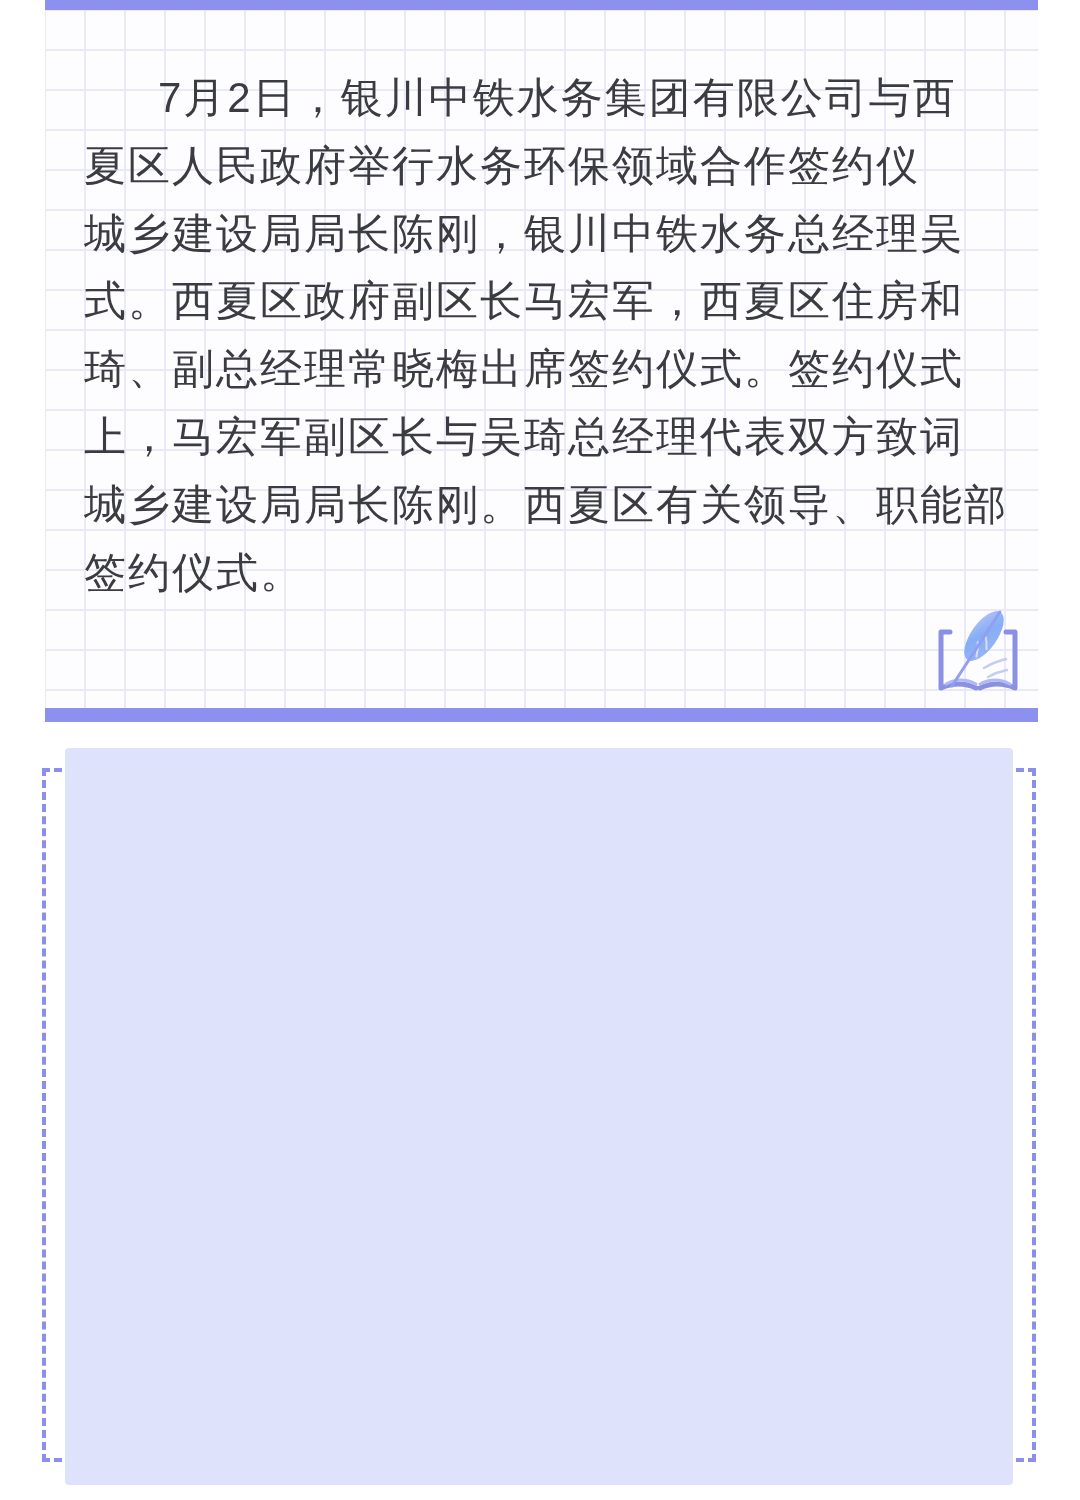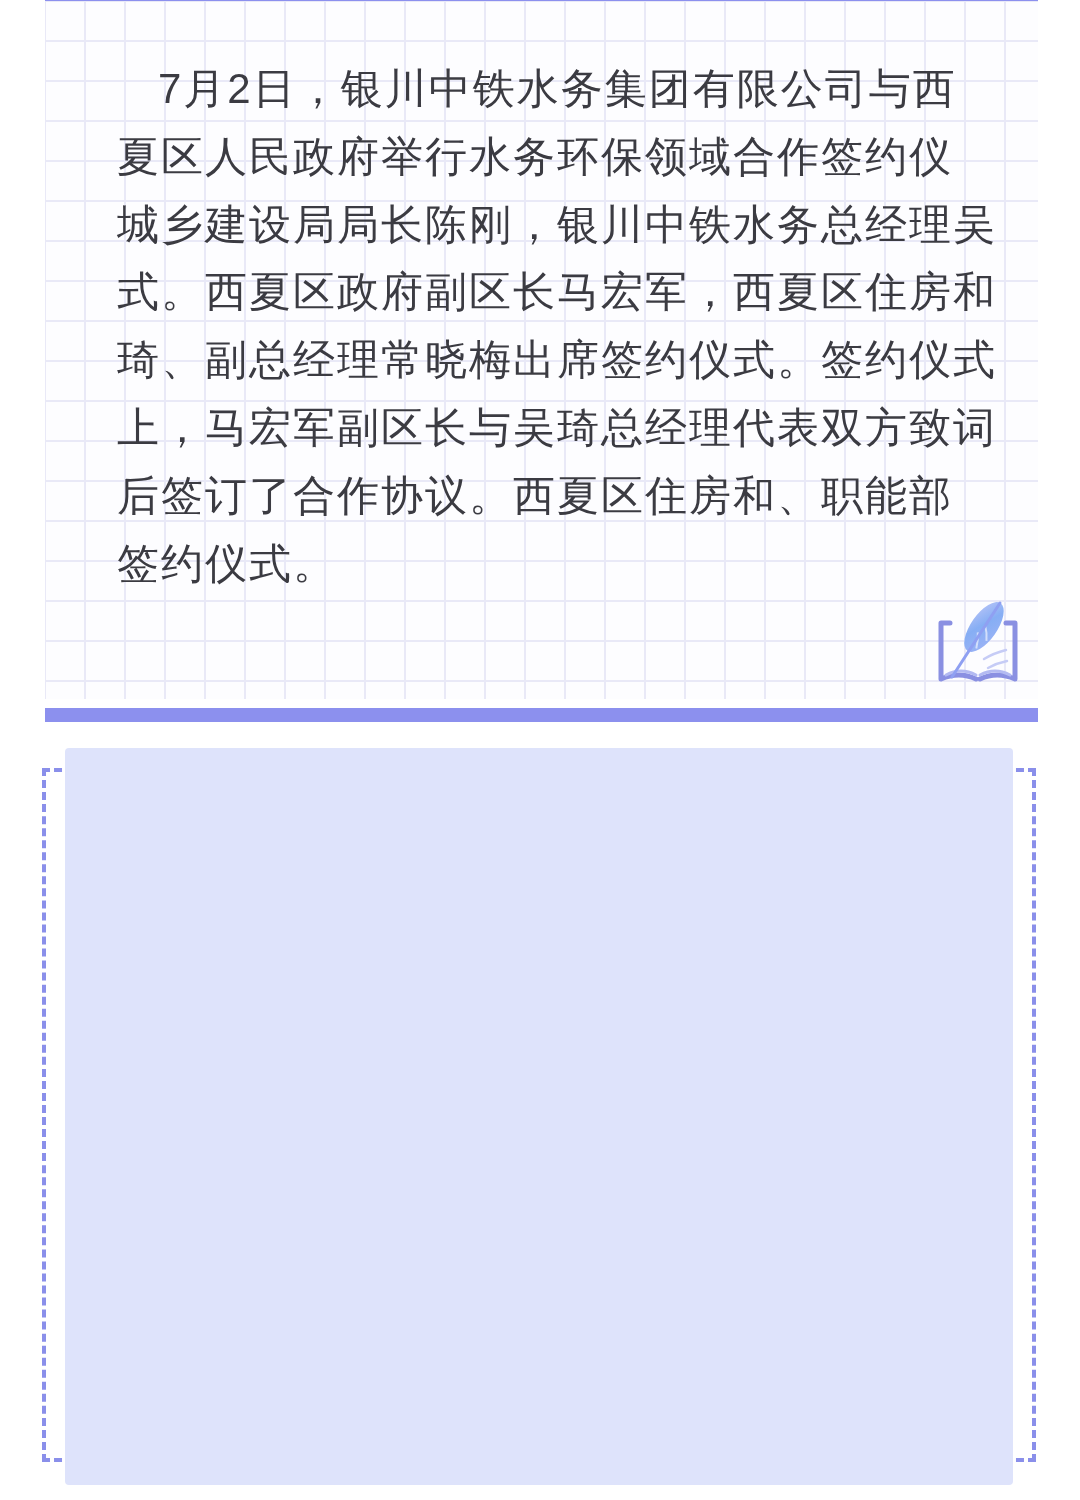--- a/index.html
+++ b/index.html
@@ -10,33 +10,33 @@
     font-family:"Liberation Sans", sans-serif;
     overflow:hidden;
   }
 
   
   .article-card { position:absolute; left:45px; top:0; width:993px; height:722px; }
   .accent-bar { position:absolute; left:0; width:100%; background:#8c90ee; }
   .accent-bar.top { top:0; height:10px; }
   .accent-bar.bottom { bottom:0; height:14px; }
   .grid-area {
-    position:absolute; left:0; top:1px; width:100%; height:698px;
+    position:absolute; left:0; top:10px; width:100%; height:698px;
     background-color:#fdfdff;
     background-image:
       linear-gradient(#e9e9f7 2px, transparent 2px),
       linear-gradient(90deg, #e9e9f7 2px, transparent 2px);
     background-size:40px 40px;
     background-position:-1px -1px;
   }
   .paragraph {
     position:absolute; left:39px; top:54px; width:935px;
     color:#3b3b42; font-size:42px; letter-spacing:2px;
   }
-  .pline { height:67.8px; line-height:67.8px; white-space:nowrap;padding-left:33px; }
+  .pline { height:67.8px; line-height:67.8px; white-space:nowrap; }
   .pline.indent { padding-left:74px; }
 
   .quill-icon { position:absolute; left:883px; top:586px; width:100px; height:104px; }
 
   
   .dashed-box {
     position:absolute; left:42px; top:768px; width:994px; height:694px;
     border:4px dashed #8a8fea;
   }
   .photo-card {
@@ -50,21 +50,21 @@
 <div class="article-card">
   <div class="accent-bar top"></div>
   <div class="grid-area">
     <div class="paragraph">
       <div class="pline indent">7月2日，银川中铁水务集团有限公司与西</div>
       <div class="pline">夏区人民政府举行水务环保领域合作签约仪</div>
       <div class="pline">城乡建设局局长陈刚，银川中铁水务总经理吴</div>
       <div class="pline">式。西夏区政府副区长马宏军，西夏区住房和</div>
       <div class="pline">琦、副总经理常晓梅出席签约仪式。签约仪式</div>
       <div class="pline">上，马宏军副区长与吴琦总经理代表双方致词</div>
-      <div class="pline">后签订了合作协议。西夏区住房和、职能部</div>
+      <div class="pline">城乡建设局局长陈刚。西夏区有关领导、职能部</div>
       <div class="pline">签约仪式。</div>
     </div>
 
     <svg class="quill-icon" viewBox="0 0 100 104">
       <defs>
         <linearGradient id="featherG" x1="0" y1="1" x2="1" y2="0">
           <stop offset="0" stop-color="#9fb4f6"></stop>
           <stop offset="0.55" stop-color="#86aef4"></stop>
           <stop offset="1" stop-color="#bcc6f8"></stop>
         </linearGradient>

